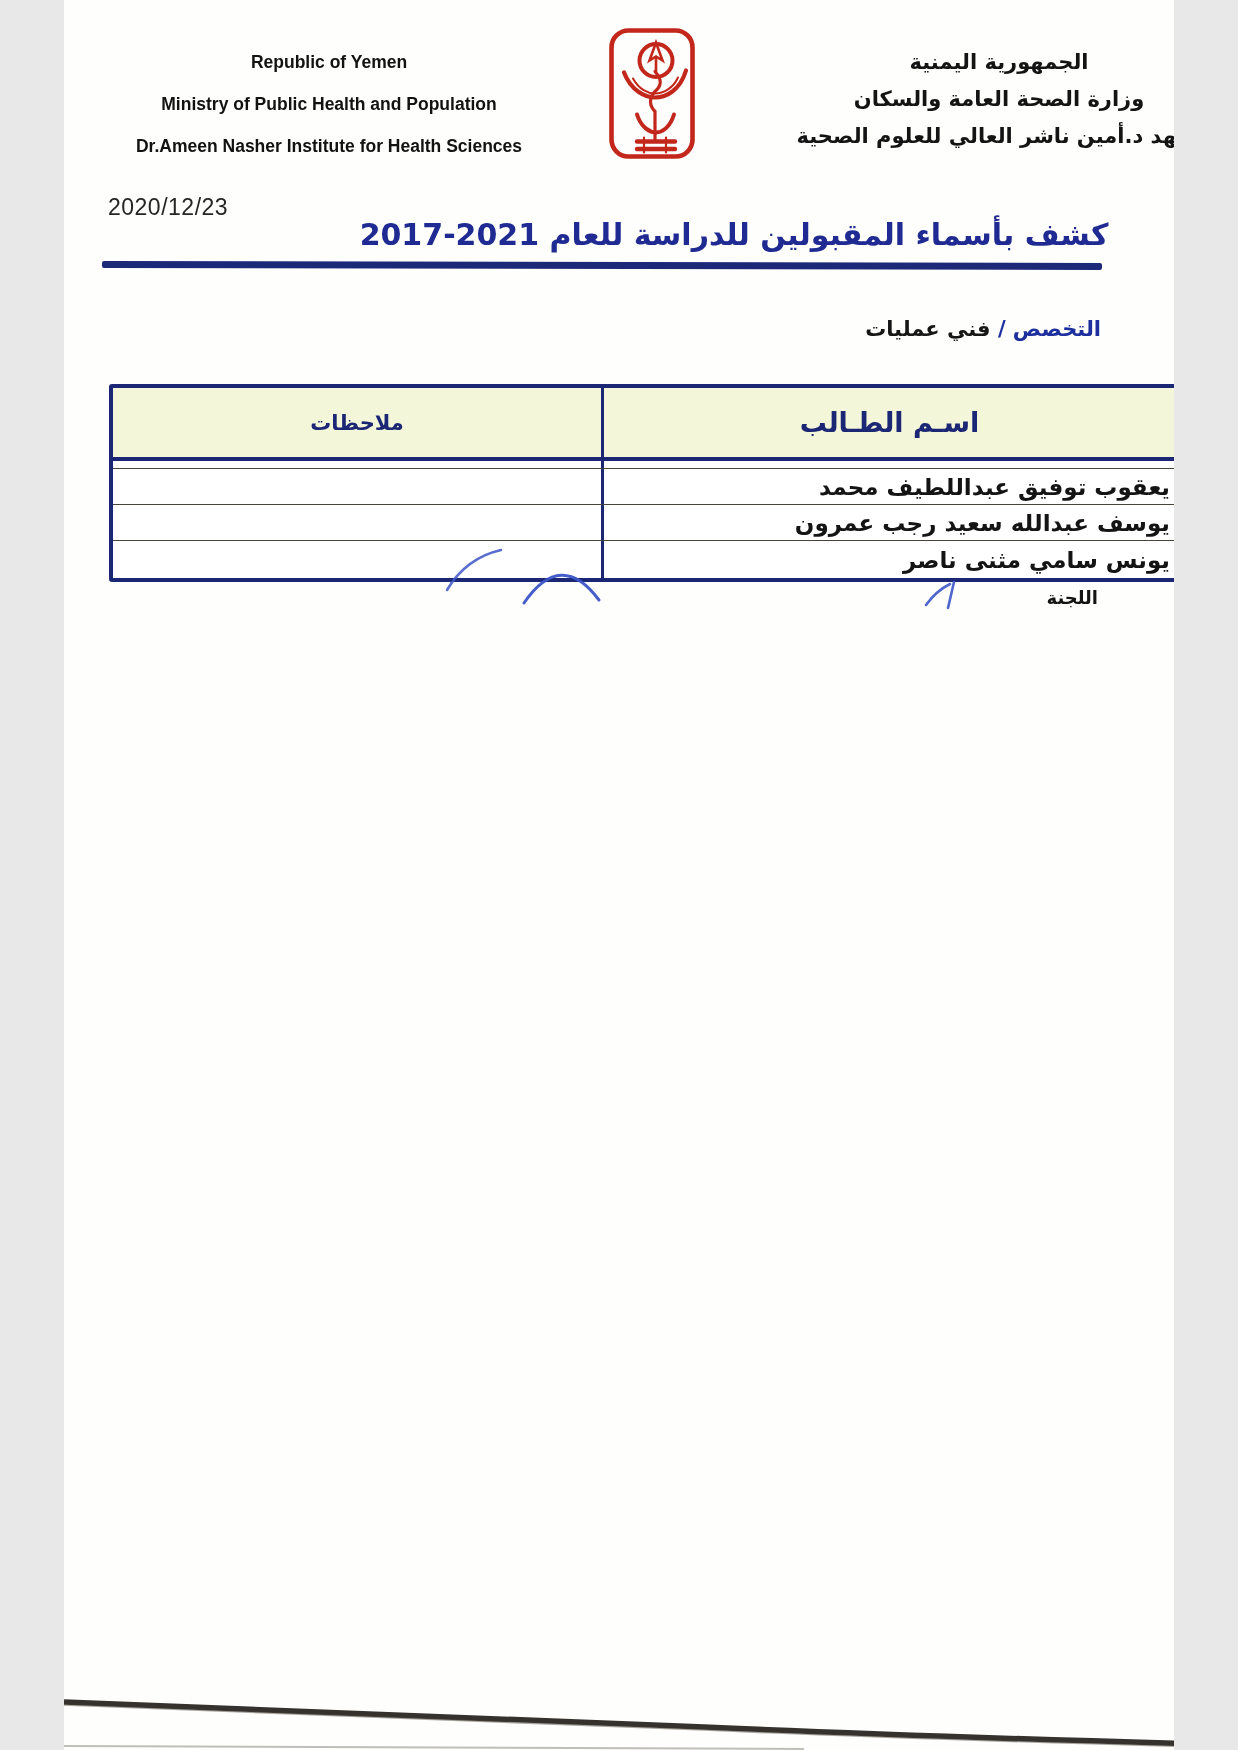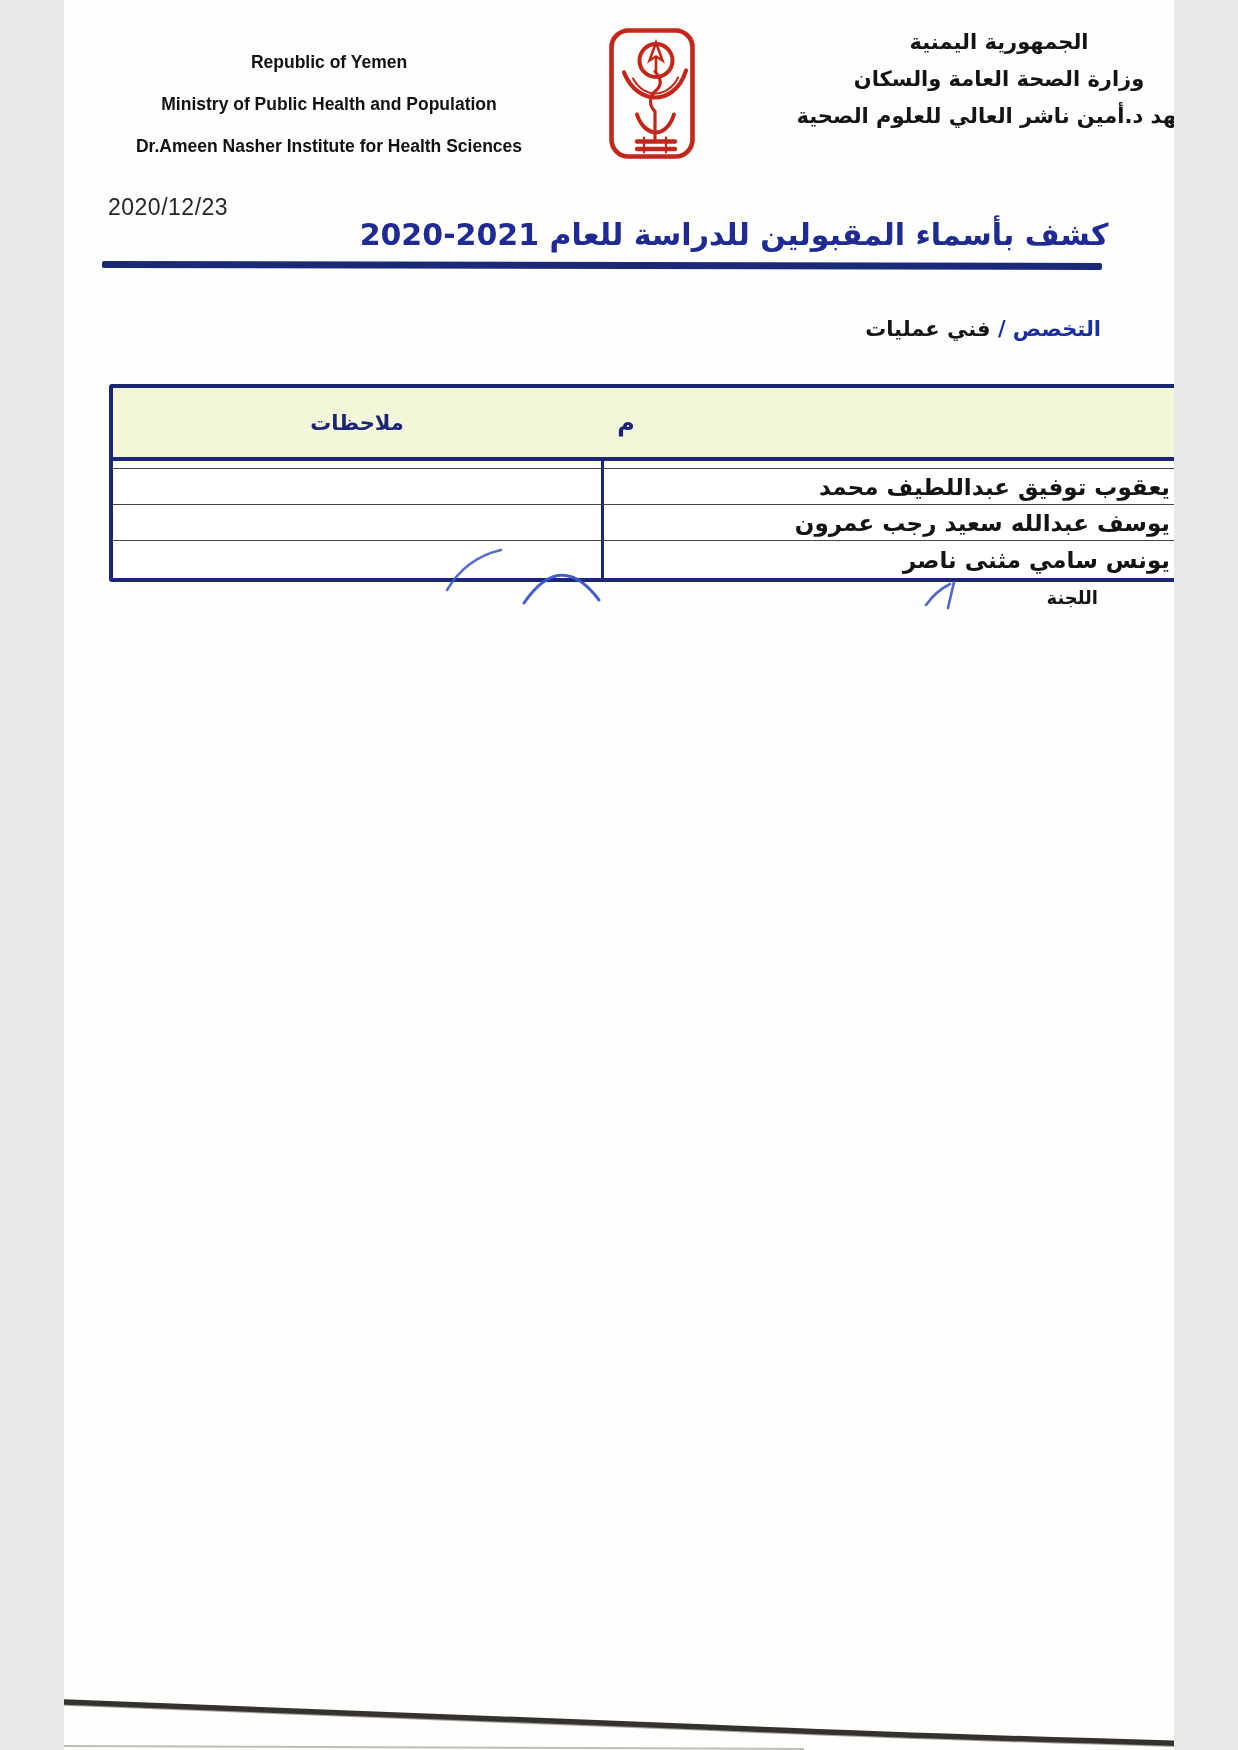--- a/index.html
+++ b/index.html
@@ -10,21 +10,21 @@
   }
   
   .en-header {
     position:absolute; left:55px; top:52px; width:420px;
     text-align:center; color:#121212;
     font-family:"Liberation Sans", "DejaVu Sans", sans-serif;
     font-weight:700; font-size:17.5px;
   }
   .en-header .en-line { margin-bottom:22px; line-height:20px; }
   .ar-header {
-    position:absolute; left:730px; top:30px; width:410px;
+    position:absolute; left:730px; top:50px; width:410px;
     text-align:center; direction:rtl; color:#141414;
     font-weight:700; font-size:21px;
   }
   .ar-header .ar-line { margin-bottom:13px; line-height:24px; }
   .logo-stamp { position:absolute; left:544px; top:27px; width:88px; height:133px; }
 
   
   .scan-date {
     position:absolute; left:44px; top:194px;
     font-family:"Liberation Sans", sans-serif;
@@ -118,37 +118,38 @@
   </svg>
 
   <div class="ar-header">
     <div class="ar-line">الجمهورية اليمنية</div>
     <div class="ar-line">وزارة الصحة العامة والسكان</div>
     <div class="ar-line">معهد د.أمين ناشر العالي للعلوم الصحية</div>
   </div>
 
   <div class="scan-date">2020/12/23</div>
 
-  <div class="doc-title">كشف بأسماء المقبولين للدراسة للعام 2021-2020</div>
+  <div class="doc-title">كشف بأسماء المقبولين للدراسة للعام 2021-2017</div>
   <div class="title-rule"></div>
 
   <div class="spec-line">
     <span class="spec-label">التخصص /</span>
     <span> </span>
     <span class="spec-value">فني عمليات</span>
   </div>
 
   <div class="cyan-smudge"></div>
   <svg class="pencil-mark" viewBox="0 0 80 20" fill="none" stroke="#8a8a86" stroke-width="1.4">
     <path d="M8 12 q6 -8 14 -3 M34 13 q5 -9 13 -4 M58 12 q6 -7 14 -3"></path>
   </svg>
 
   <div class="roster-table">
     <div class="trow thead">
       <div class="c-notes">ملاحظات</div>
+      <div class="c-name">اسـم الطـالب</div>
       <div class="c-index">م</div>
     </div>
 
     <div class="trow spacer-row">
       <div class="c-notes"></div>
       <div class="c-name"></div>
       <div class="c-index"></div>
     </div>
 
     <div class="trow data-row">

